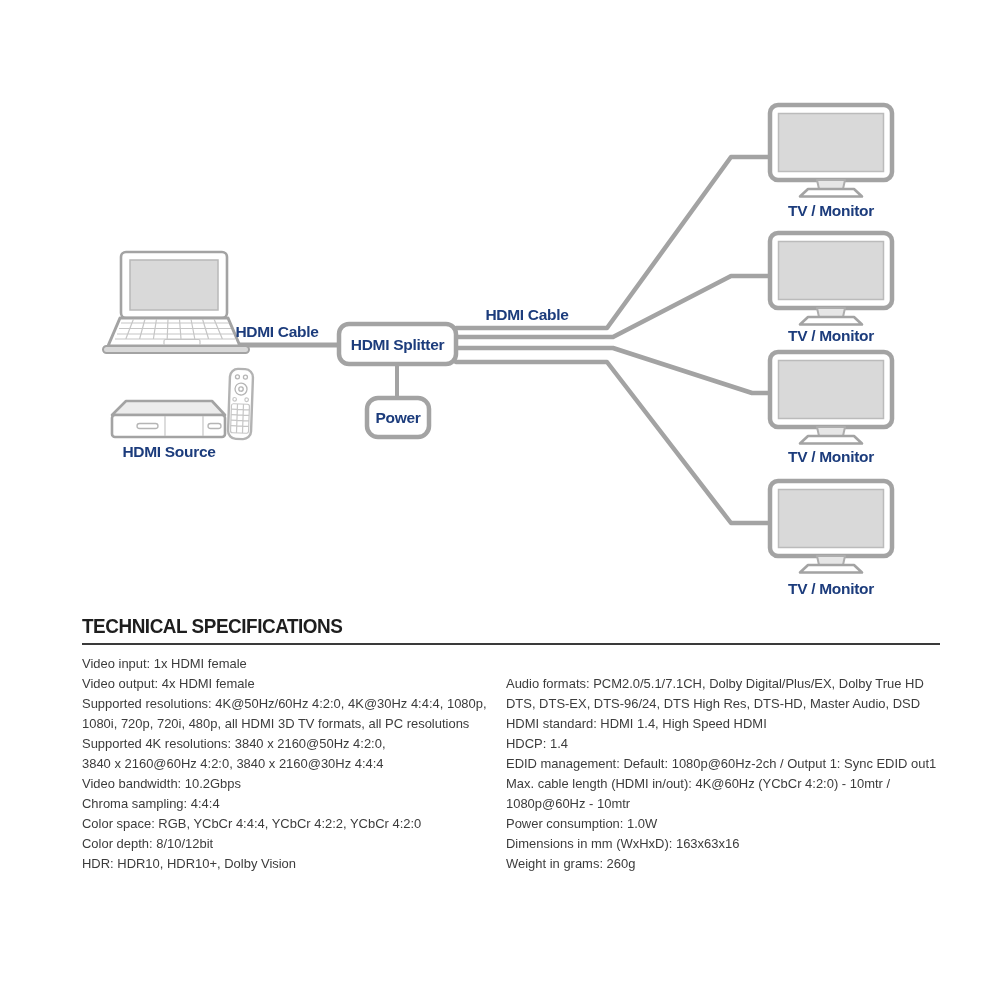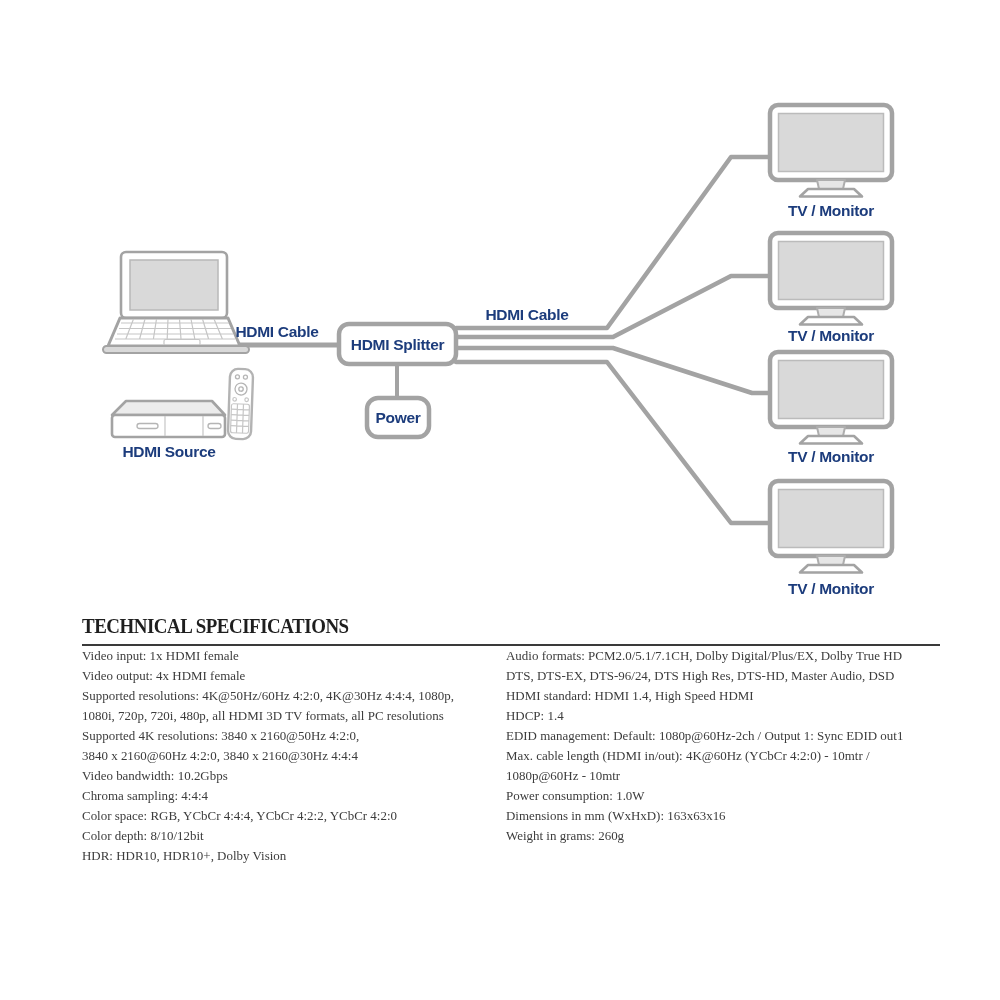--- a/index.html
+++ b/index.html
@@ -20,29 +20,29 @@
   .device{fill:#ffffff;stroke:var(--line-gray);stroke-width:2.6;stroke-linejoin:round;}
   .device-top{fill:#ececec;stroke:var(--line-gray);stroke-width:2.6;stroke-linejoin:round;}
   .detail{stroke:#c6c6c6;stroke-width:1.2;fill:none;}
   .detail2{stroke:#b5b5b5;stroke-width:1.3;fill:none;}
   .navy-label{
     fill:var(--accent-navy);
     font-family:"Liberation Sans","DejaVu Sans",sans-serif;
     font-weight:bold;font-size:15.5px;letter-spacing:-0.3px;
   }
   
-  .specs{margin:4px 60px 0 82px;font-family:Liberation Serif, serif;}
+  .specs{margin:4px 60px 0 82px;}
   .specs h1{
     margin:0;color:var(--title-black);
     font-size:21px;font-weight:bold;letter-spacing:-0.5px;
     transform:scaleX(0.9);transform-origin:left center;
     white-space:nowrap;
   }
   .rule{border:none;border-top:2.5px solid #3a3a3a;margin:5px 0 0 0;width:858px;}
-  .cols{display:flex;}
+  .cols{display:flex;margin-top:9px;align-items:flex-end;}
   .col{color:var(--text-dark);font-size:13.5px;line-height:20px;
        transform:scaleX(0.96);transform-origin:left top;}
   .col div{white-space:nowrap;}
   .col-left{width:424px;flex:0 0 424px;}
   .col-right{flex:1;}
 </style>
 </head>
 <body>
 
 <svg class="diagram" viewBox="0 0 1000 610" width="1000" height="610" xmlns="http://www.w3.org/2000/svg">

